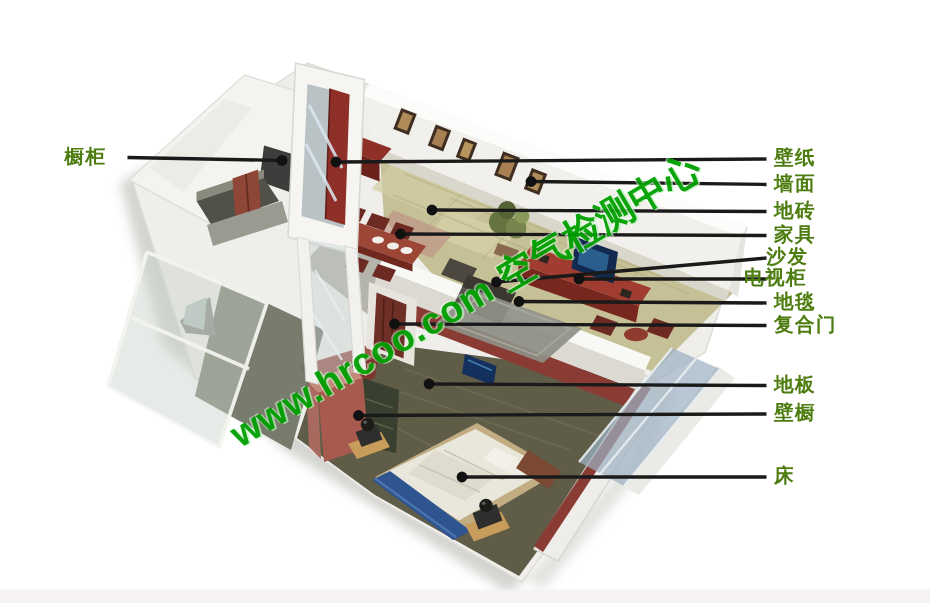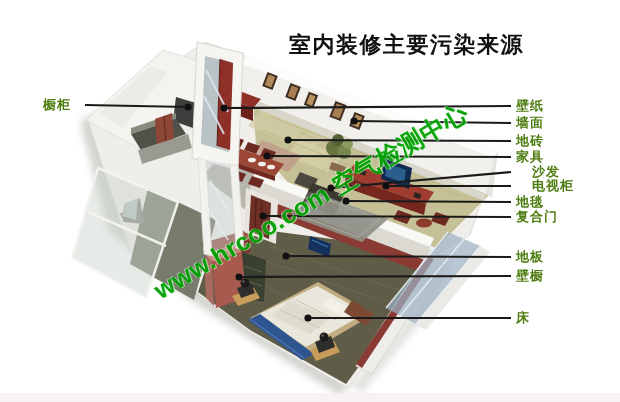--- a/index.html
+++ b/index.html
@@ -259,28 +259,27 @@
       <line x1="511" y1="257" x2="286" y2="256" stroke="#1a1a1a" stroke-width="2.2"></line>
       <circle cx="286" cy="256" r="3.6" fill="#111"></circle>
       <line x1="511" y1="276" x2="239" y2="277" stroke="#1a1a1a" stroke-width="2.2"></line>
       <circle cx="239" cy="277" r="3.6" fill="#111"></circle>
       <line x1="511" y1="318" x2="308" y2="318" stroke="#1a1a1a" stroke-width="2.2"></line>
       <circle cx="308" cy="318" r="3.6" fill="#111"></circle>
     </svg>
 
   <div class="watermark" style="color: rgb(0, 160, 0);">www.hrcoo.com 空气检测中心</div>
 
-  <div class="title">室内装修主要污染来源</div>
 
   <div class="bottom-strip"></div>
 <div class="annot-label" style="left: 43px; top: 105px;">橱柜</div>
     <div class="annot-label" style="left: 516px; top: 106px; text-align: center;">壁纸</div>
     <div class="annot-label" style="left: 516px; top: 123px; text-align: right;">墙面</div>
     <div class="annot-label" style="left: 516px; top: 141px;">地砖</div>
     <div class="annot-label" style="left: 516px; top: 157px; text-align: center;">家具</div>
-    <div class="annot-label" style="left: 532px; top: 172px;">沙发</div>
-    <div class="annot-label" style="left: 532px; top: 186px;">电视柜</div>
+    <div class="annot-label" style="left: 511px; top: 172px;">沙发</div>
+    <div class="annot-label" style="left: 496px; top: 186px;">电视柜</div>
     <div class="annot-label" style="left: 516px; top: 202px;">地毯</div>
     <div class="annot-label" style="left: 516px; top: 217px;">复合门</div>
     <div class="annot-label" style="left: 516px; top: 257px;">地板</div>
     <div class="annot-label" style="left: 516px; top: 276px;">壁橱</div>
     <div class="annot-label" style="left: 516px; top: 318px;">床</div>
   </div>
 
 </body></html>

